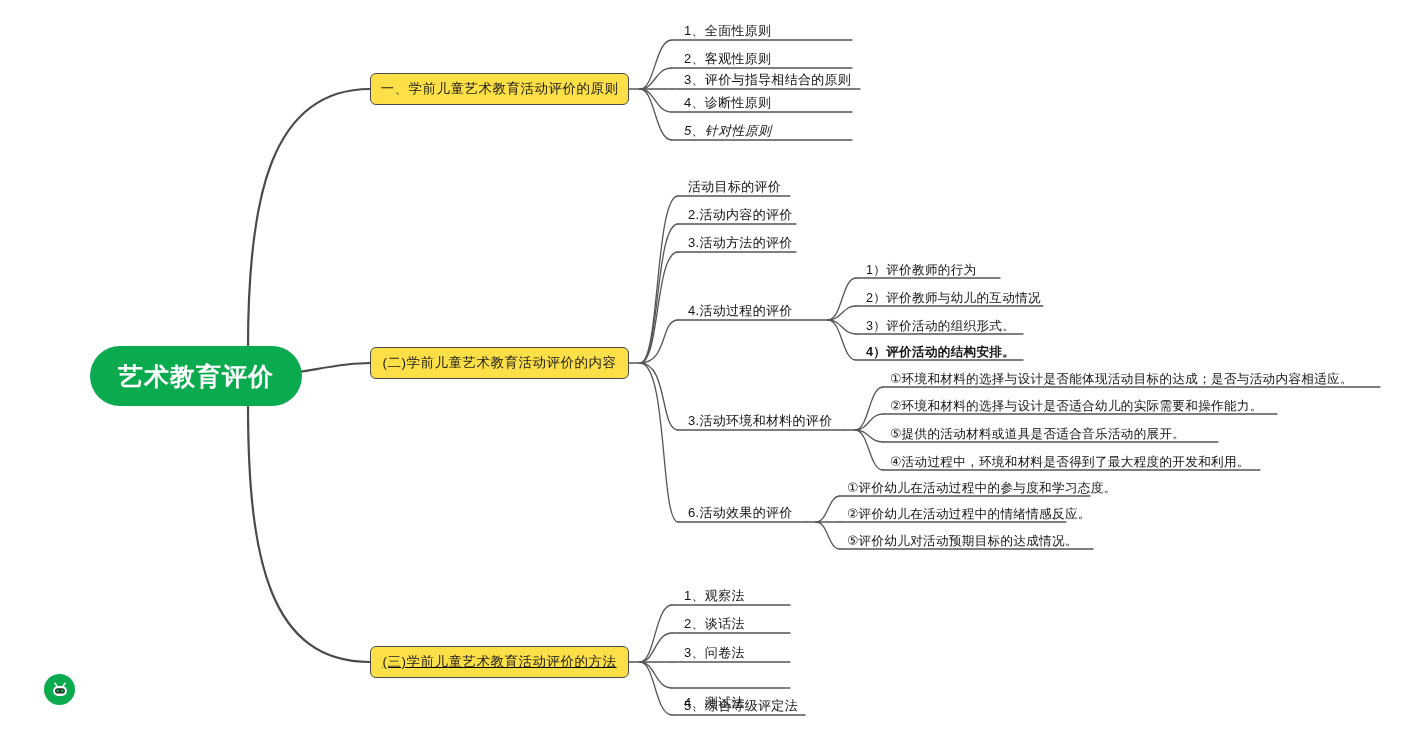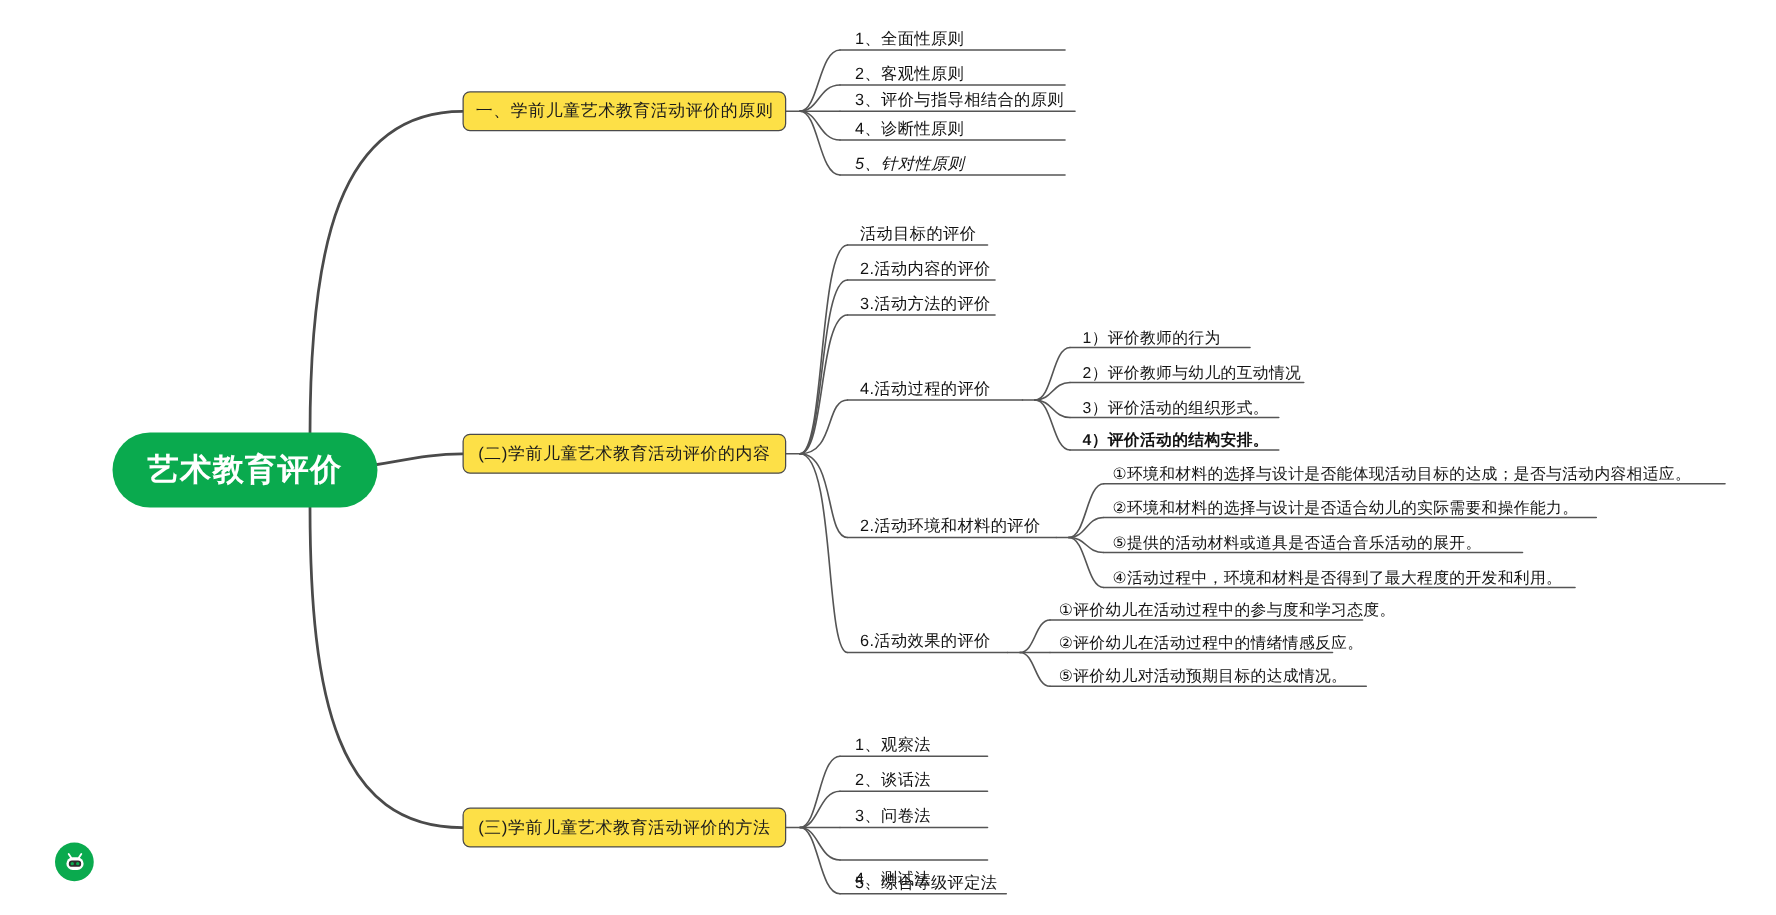--- a/index.html
+++ b/index.html
@@ -224,21 +224,21 @@
   <div class="leaf l2" style="left:682px; top:200px;">
     <span class="leaf-label">2.活动内容的评价</span>
   </div>
   <div class="leaf l2" style="left:682px; top:228px;">
     <span class="leaf-label">3.活动方法的评价</span>
   </div>
   <div class="leaf l2" style="left:682px; top:296px;">
     <span class="leaf-label">4.活动过程的评价</span>
   </div>
   <div class="leaf l2" style="left:682px; top:406px;">
-    <span class="leaf-label">2.活动环境和材料的评价</span>
+    <span class="leaf-label">3.活动环境和材料的评价</span>
   </div>
   <div class="leaf l2" style="left:682px; top:498px;">
     <span class="leaf-label">6.活动效果的评价</span>
   </div>
 
   <div class="leaf l3" style="left:860px; top:254px;">
     <span class="leaf-label">1）评价教师的行为</span>
   </div>
   <div class="leaf l3" style="left:860px; top:282px;">
     <span class="leaf-label">2）评价教师与幼儿的互动情况</span>
@@ -266,21 +266,21 @@
   <div class="leaf l3" style="left:841px; top:472px;">
     <span class="leaf-label">①评价幼儿在活动过程中的参与度和学习态度。</span>
   </div>
   <div class="leaf l3" style="left:841px; top:498px;">
     <span class="leaf-label">②评价幼儿在活动过程中的情绪情感反应。</span>
   </div>
   <div class="leaf l3" style="left:841px; top:525px;">
     <span class="leaf-label">⑤评价幼儿对活动预期目标的达成情况。</span>
   </div>
 
-  <div class="branch-node" style="left:370px; top:646px; width:259px;">
+  <div class="branch-node" style="left:370px; top:646px; width:259px;text-decoration:underline;">
     <span class="branch-label">(三)学前儿童艺术教育活动评价的方法</span>
   </div>
   <div class="leaf l2" style="left:678px; top:581px;">
     <span class="leaf-label">1、观察法</span>
   </div>
   <div class="leaf l2" style="left:678px; top:609px;">
     <span class="leaf-label">2、谈话法</span>
   </div>
   <div class="leaf l2" style="left:678px; top:638px;">
     <span class="leaf-label">3、问卷法</span>

